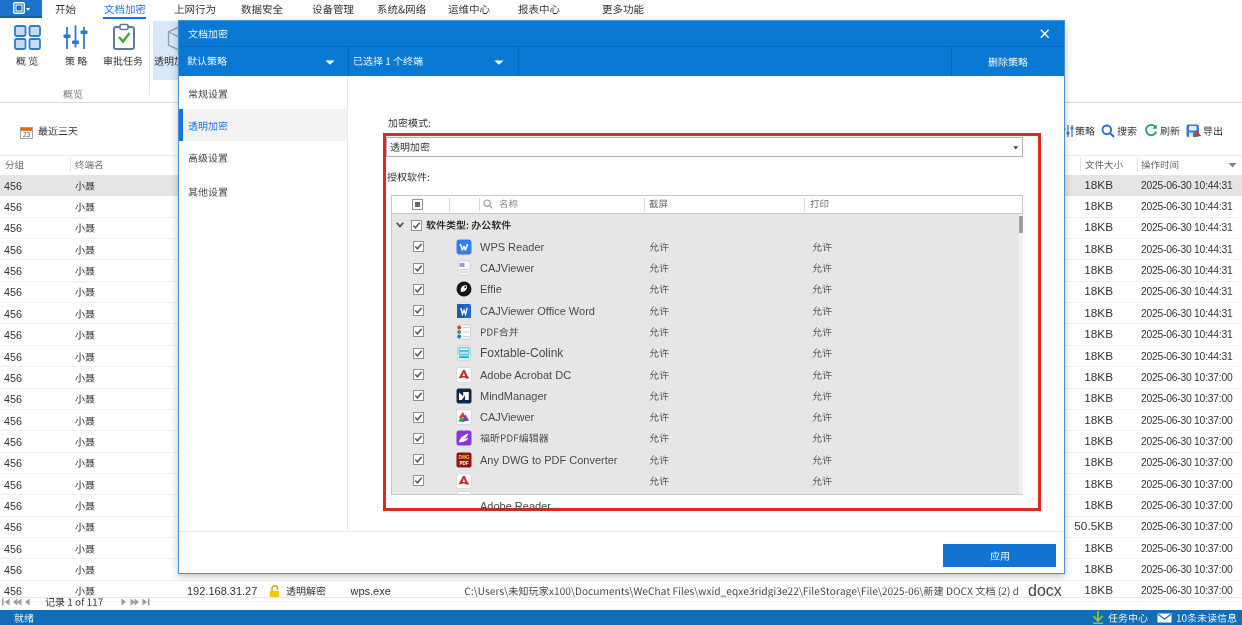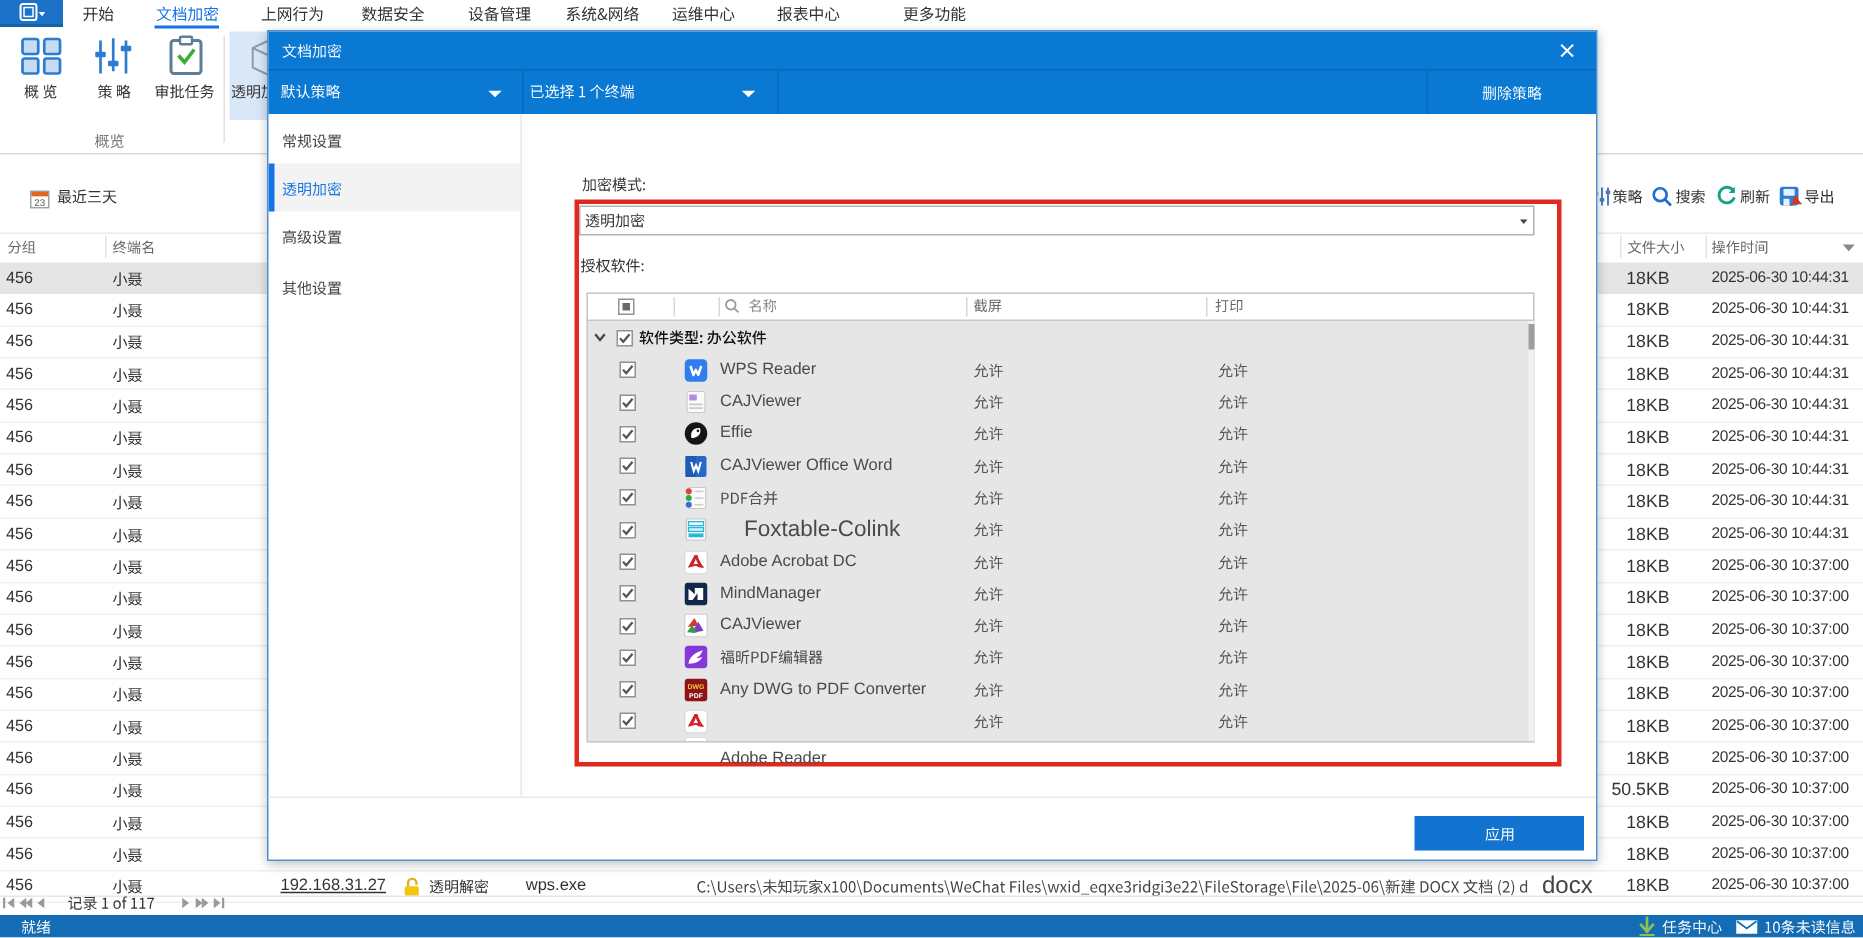--- a/index.html
+++ b/index.html
@@ -341,21 +341,21 @@
   </svg>
 <div class="lt " style="left:1113.0px;top:570.1px;color:#333;font-size:11.8px;transform:translate(-100%,-50%);">18KB</div>
 <div class="lt " style="left:1141.0px;top:570.1px;color:#333;font-size:10.3px;transform:translateY(-50%);letter-spacing:-.22px;">2025-06-30 10:37:00</div>
 <div class="ab" style="left:0.0px;top:601.1px;width:1242.0px;height:1.0px;background:#efefef;"></div>
 <div class="lt " style="left:4.0px;top:591.4px;color:#333;font-size:10.8px;transform:translateY(-50%);">456</div>
 <svg class="t" style="left:74.5px;top:586.4px;color:#333;" width="20.0" height="10" viewBox="0 0 20.0 10">
     <use href="#t23"></use>
   </svg>
 <div class="lt " style="left:1113.0px;top:591.4px;color:#333;font-size:11.8px;transform:translate(-100%,-50%);">18KB</div>
 <div class="lt " style="left:1141.0px;top:591.4px;color:#333;font-size:10.3px;transform:translateY(-50%);letter-spacing:-.22px;">2025-06-30 10:37:00</div>
-<div class="lt " style="left:187.0px;top:591.4px;color:#333;font-size:11px;transform:translateY(-50%);text-decoration:underline;">192.168.31.27</div>
+<div class="lt " style="left:187.0px;top:591.4px;color:#333;font-size:11px;transform:translateY(-50%);">192.168.31.27</div>
 <svg class="t" style="left:267.5px;top:584.9px" width="13" height="13" viewBox="0 0 13 13">
     <path d="M4 6 L4 3.8 A2.8 2.8 0 0 1 9.6 3.6 L9.6 5" fill="none" stroke="#d9b02e" stroke-width="1.6"></path>
     <rect x="1.8" y="5.8" width="9.4" height="6.4" rx="1.2" fill="#f2c50f"></rect>
   </svg>
 <svg class="t" style="left:285.5px;top:586.4px;color:#333;" width="40.0" height="10" viewBox="0 0 40.0 10">
     <use href="#t24"></use>
   </svg>
 <div class="lt " style="left:350.5px;top:591.4px;color:#333;font-size:11px;transform:translateY(-50%);">wps.exe</div>
 <div class="ab" style="left:464px;top:584.4px;width:560px;height:14px;overflow:hidden">
     <svg class="t" style="left:0.0px;top:1.9px;color:#444;" width="555.3" height="10.2" viewBox="0 0 555.3 10.2">
@@ -580,21 +580,21 @@
 <svg class="t" style="left:413.0px;top:347.7px" width="11" height="11" viewBox="0 0 11 11">
     <rect x="0.5" y="0.5" width="10" height="10" fill="#fff" stroke="#919191"></rect>
     <path d="M2.3 5.5 L4.5 7.8 L8.7 2.8" fill="none" stroke="#555" stroke-width="1.5"></path>
   </svg>
 <svg class="t" style="left:455.5px;top:345.2px" width="16" height="16" viewBox="0 0 16 16">
     <rect x="1.5" y="1" width="13" height="14" rx="1" fill="#fff" stroke="#b9c6ce" stroke-width="0.8"></rect>
     <rect x="3" y="2.8" width="10" height="2.6" fill="#fff" stroke="#29b6d8" stroke-width="0.9"></rect>
     <rect x="3" y="6.7" width="10" height="2.6" fill="#d2f0f7" stroke="#29b6d8" stroke-width="0.9"></rect>
     <rect x="3" y="10.6" width="10" height="2.6" fill="#29b6d8"></rect>
   </svg>
-<div class="lt " style="left:480.0px;top:353.2px;color:#4a4a4a;font-size:15px;transform:translateY(-50%);margin-left:16px;">Foxtable-Colink</div>
+<div class="lt " style="left:480.0px;top:353.2px;color:#4a4a4a;font-size:12px;transform:translateY(-50%);">Foxtable-Colink</div>
 <svg class="t" style="left:649.0px;top:348.2px;color:#555;" width="20.0" height="10" viewBox="0 0 20.0 10">
     <use href="#t43"></use>
   </svg>
 <svg class="t" style="left:812.0px;top:348.2px;color:#555;" width="20.0" height="10" viewBox="0 0 20.0 10">
     <use href="#t43"></use>
   </svg>
 <svg class="t" style="left:413.0px;top:369.0px" width="11" height="11" viewBox="0 0 11 11">
     <rect x="0.5" y="0.5" width="10" height="10" fill="#fff" stroke="#919191"></rect>
     <path d="M2.3 5.5 L4.5 7.8 L8.7 2.8" fill="none" stroke="#555" stroke-width="1.5"></path>
   </svg>

